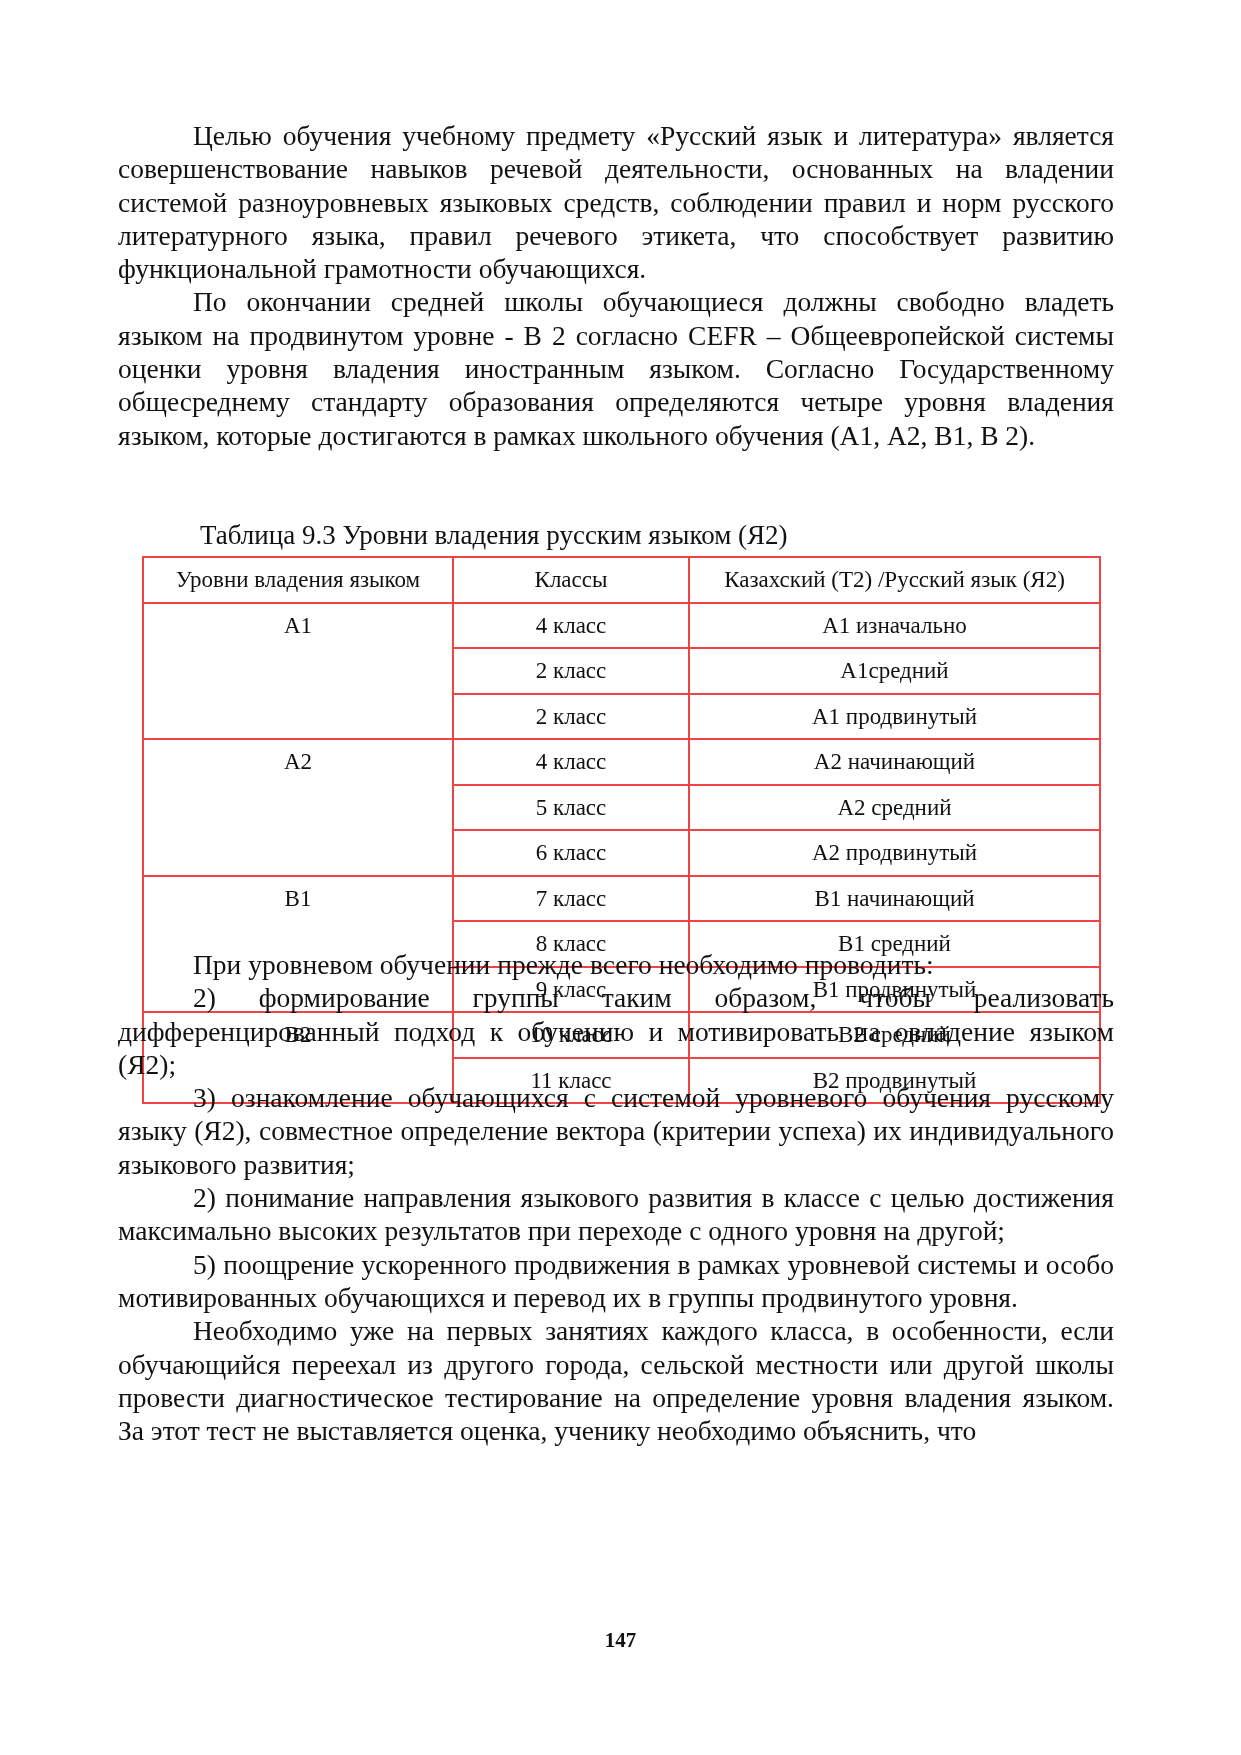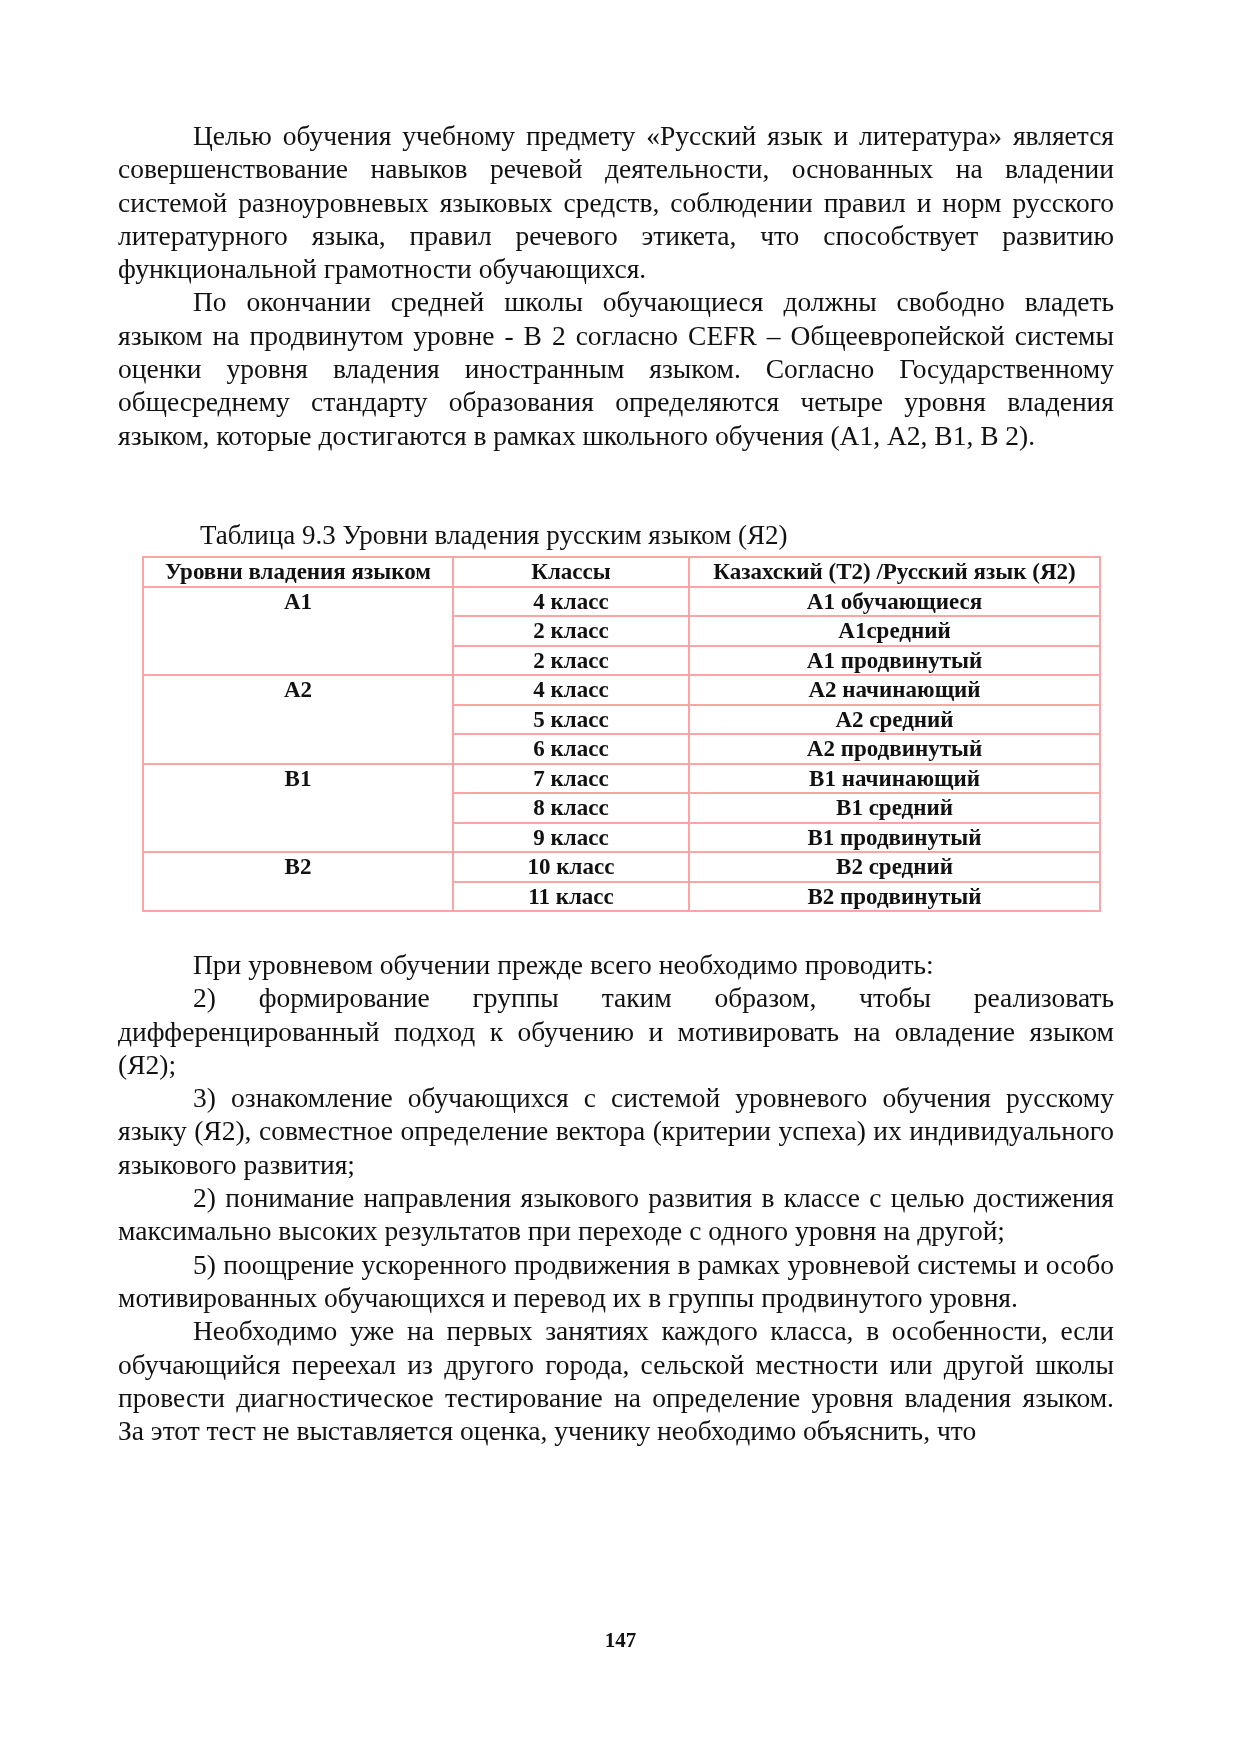--- a/index.html
+++ b/index.html
@@ -20,24 +20,24 @@
     .caption {
       position: absolute; left: 192px; top: 519px;
       font-size: 27px; line-height: 32px; white-space: nowrap; margin-left: 8px;
     }
     table.levels {
       position: absolute; left: 142px; top: 556px; width: 957px;
       border-collapse: collapse; font-size: 23px;
       table-layout: fixed;
     }
     table.levels th, table.levels td {
-      border: 2px solid #fca5a5;
+      border: 2px solid #ef4444;
       text-align: center; vertical-align: top;
-      padding: 0; height: 27.5px; line-height: 27px;
-      font-weight: bold;
+      padding: 8px; height: 27.5px; line-height: 27px;
+      font-weight: normal;
     }
     table.levels col.c1 { width: 310px; }
     table.levels col.c2 { width: 236px; }
     table.levels col.c3 { width: 411px; }
     .page-number {
       position: absolute; left: 0; width: 1241px; top: 1628px;
       text-align: center; font-size: 21px; line-height: 24px; font-weight: bold;
     }
   </style>
 </head>
@@ -62,21 +62,21 @@
       <tr>
         <th>Уровни владения языком</th>
         <th>Классы</th>
         <th>Казахский (Т2) /Русский язык (Я2)</th>
       </tr>
     </thead>
     <tbody>
       <tr>
         <td rowspan="3">А1</td>
         <td>4 класс</td>
-        <td>А1 обучающиеся</td>
+        <td>А1 изначально</td>
       </tr>
       <tr>
         <td>2 класс</td>
         <td>А1средний</td>
       </tr>
       <tr>
         <td>2 класс</td>
         <td>А1 продвинутый</td>
       </tr>
 

